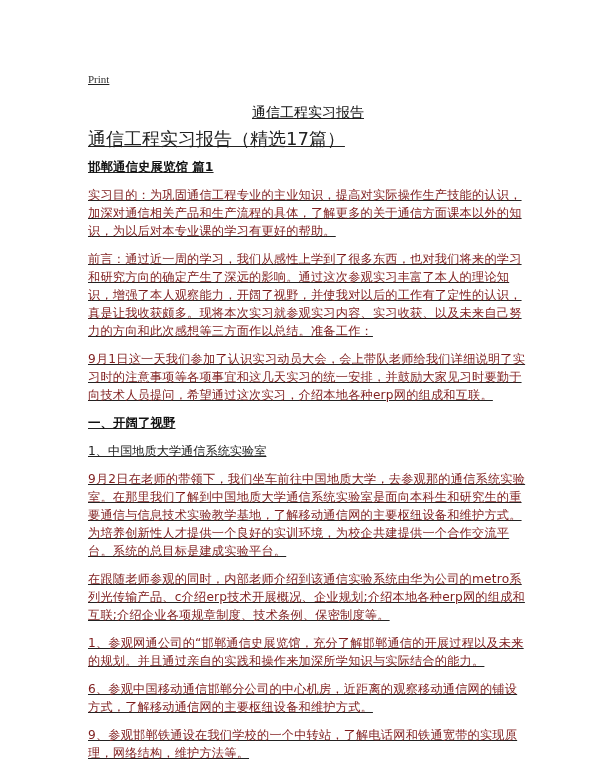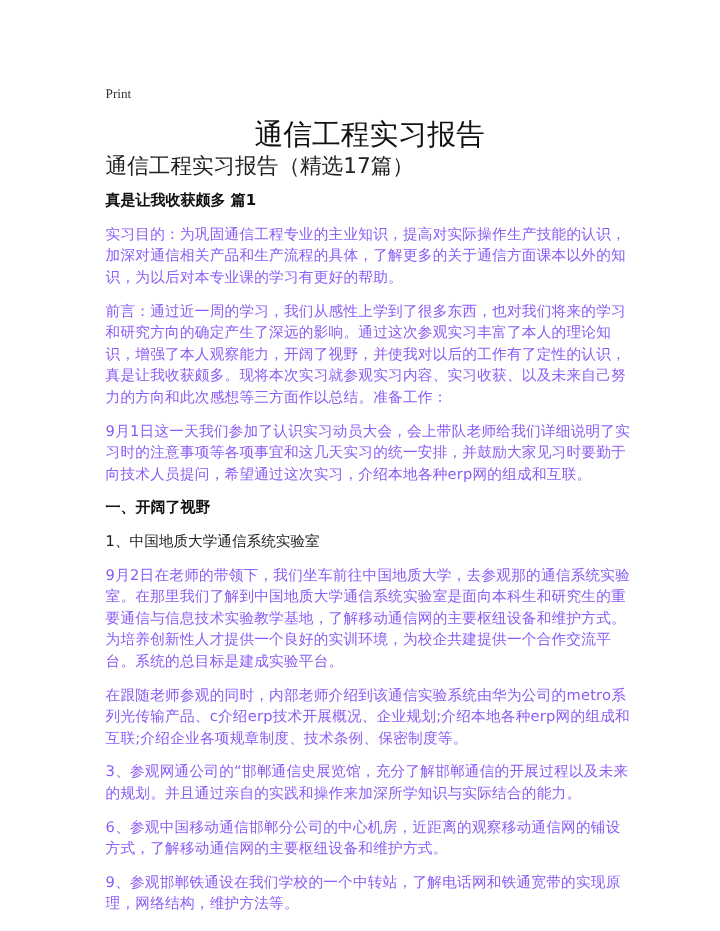--- a/index.html
+++ b/index.html
@@ -1,42 +1,42 @@
 <!DOCTYPE html>
 <html><head>
 <meta charset="utf-8">
 <style>
   html, body { margin: 0; padding: 0; background: #ffffff; }
   body { width: 600px; height: 776px; position: relative; overflow: hidden;
          font-family: "DejaVu Sans", "Liberation Sans", sans-serif; color: #222; }
-  .page { position: absolute; left: 88px; top: 70px; width: 440px; }
+  .page { position: absolute; left: 88px; top: 70px; width: 440px; text-decoration: underline; }
   .print { font-family: "Liberation Serif", "DejaVu Serif", serif; font-size: 11px; color: #333;
            height: 18px; line-height: 18px; margin: 0; }
-  .title { text-align: center; font-size: 24px; line-height: 24px; margin: 12px 0 6px 0;
+  .title { text-align: center; font-size: 14px; line-height: 24px; margin: 12px 0 6px 0;
            color: #111; font-weight: normal; }
   .subtitle { font-size: 18px; line-height: 18px; margin: 0 0 10px 0; color: #222; }
   .h-piece { font-size: 12.5px; font-weight: bold; line-height: 18px; margin: 0 0 10px 0; color: #111; }
-  p.para { font-size: 12.2px; line-height: 18px; margin: 0 0 10px 0; color: #8b5cf6; letter-spacing: 0.2px; }
+  p.para { font-size: 12.2px; line-height: 18px; margin: 0 0 10px 0; color: #7f1d1d; letter-spacing: 0.2px; }
   .h-section { font-size: 12.5px; font-weight: bold; line-height: 18px; margin: 2px 0 10px 0; color: #111; }
   .item-title { font-size: 12.2px; line-height: 18px; margin: 0 0 10px 0; color: #222; }
 </style>
 </head>
 <body>
 
 <div class="page">
   <div class="print">Print</div>
   <h1 class="title">通信工程实习报告</h1>
   <div class="subtitle">通信工程实习报告（精选17篇）</div>
-  <div class="h-piece">真是让我收获颇多 篇1</div>
+  <div class="h-piece">邯郸通信史展览馆 篇1</div>
 
   <p class="para">实习目的：为巩固通信工程专业的主业知识，提高对实际操作生产技能的认识，加深对通信相关产品和生产流程的具体，了解更多的关于通信方面课本以外的知识，为以后对本专业课的学习有更好的帮助。</p>
   <p class="para">前言：通过近一周的学习，我们从感性上学到了很多东西，也对我们将来的学习和研究方向的确定产生了深远的影响。通过这次参观实习丰富了本人的理论知识，增强了本人观察能力，开阔了视野，并使我对以后的工作有了定性的认识，真是让我收获颇多。现将本次实习就参观实习内容、实习收获、以及未来自己努力的方向和此次感想等三方面作以总结。准备工作：</p>
   <p class="para">9月1日这一天我们参加了认识实习动员大会，会上带队老师给我们详细说明了实习时的注意事项等各项事宜和这几天实习的统一安排，并鼓励大家见习时要勤于向技术人员提问，希望通过这次实习，介绍本地各种erp网的组成和互联。</p>
 
   <div class="h-section">一、开阔了视野</div>
   <div class="item-title">1、中国地质大学通信系统实验室</div>
 
   <p class="para">9月2日在老师的带领下，我们坐车前往中国地质大学，去参观那的通信系统实验室。在那里我们了解到中国地质大学通信系统实验室是面向本科生和研究生的重要通信与信息技术实验教学基地，了解移动通信网的主要枢纽设备和维护方式。为培养创新性人才提供一个良好的实训环境，为校企共建提供一个合作交流平台。系统的总目标是建成实验平台。</p>
   <p class="para">在跟随老师参观的同时，内部老师介绍到该通信实验系统由华为公司的metro系列光传输产品、c介绍erp技术开展概况、企业规划;介绍本地各种erp网的组成和互联;介绍企业各项规章制度、技术条例、保密制度等。</p>
-  <p class="para">3、参观网通公司的“邯郸通信史展览馆，充分了解邯郸通信的开展过程以及未来的规划。并且通过亲自的实践和操作来加深所学知识与实际结合的能力。</p>
+  <p class="para">1、参观网通公司的“邯郸通信史展览馆，充分了解邯郸通信的开展过程以及未来的规划。并且通过亲自的实践和操作来加深所学知识与实际结合的能力。</p>
   <p class="para">6、参观中国移动通信邯郸分公司的中心机房，近距离的观察移动通信网的铺设方式，了解移动通信网的主要枢纽设备和维护方式。</p>
   <p class="para">9、参观邯郸铁通设在我们学校的一个中转站，了解电话网和铁通宽带的实现原理，网络结构，维护方法等。</p>
 </div>
 
 </body></html>

